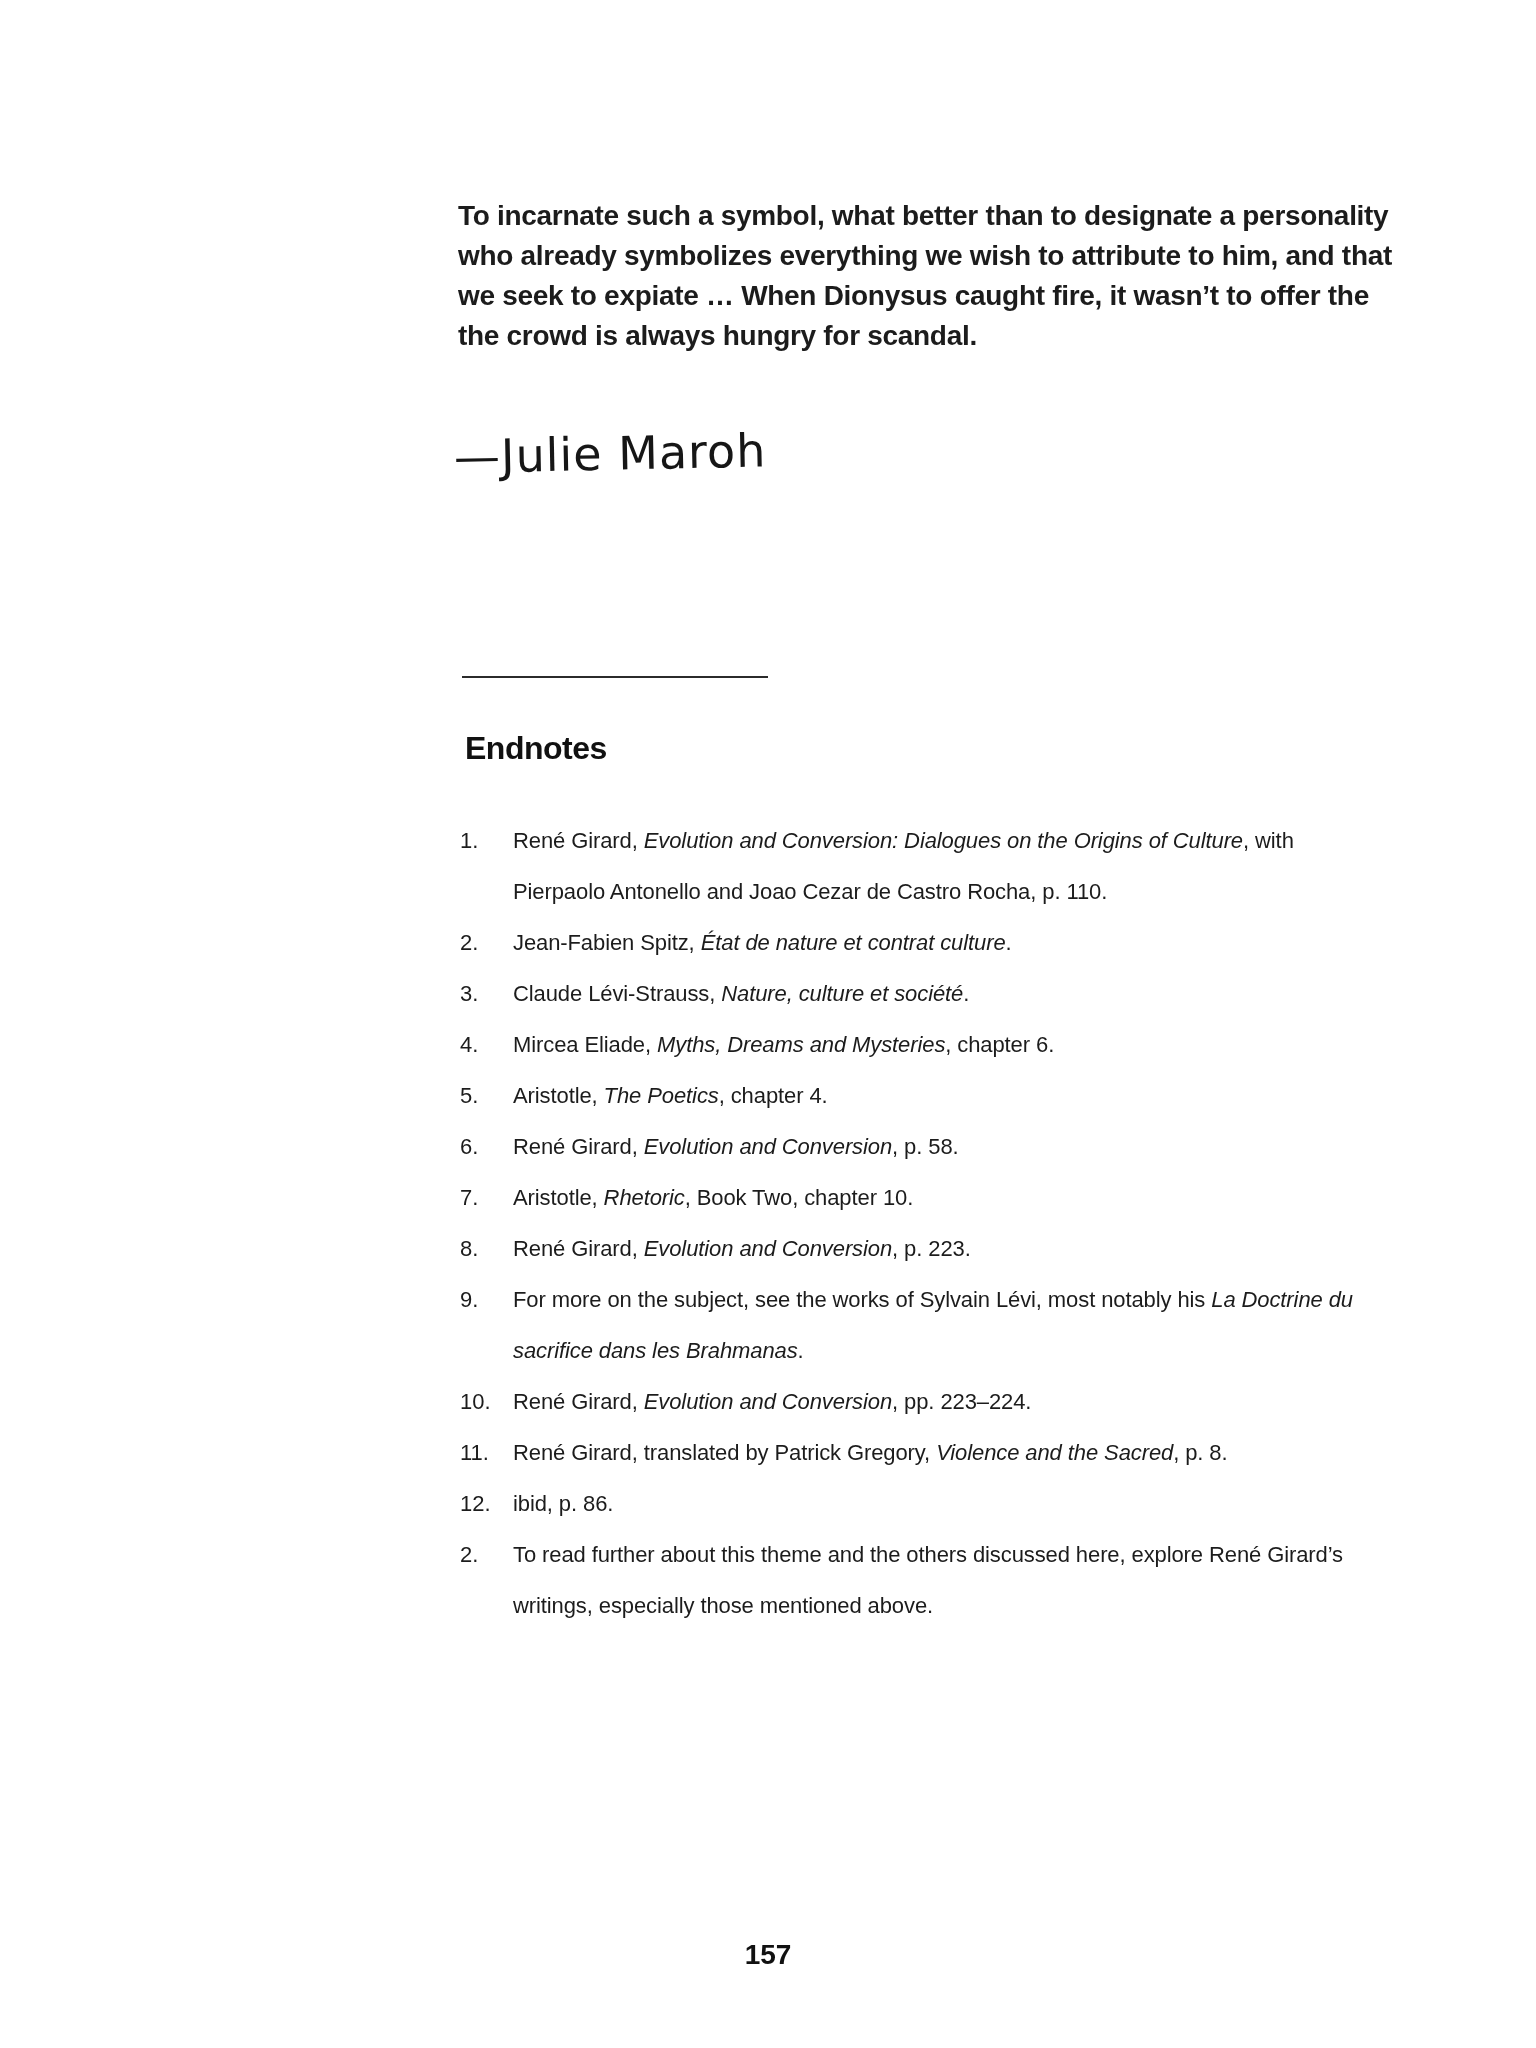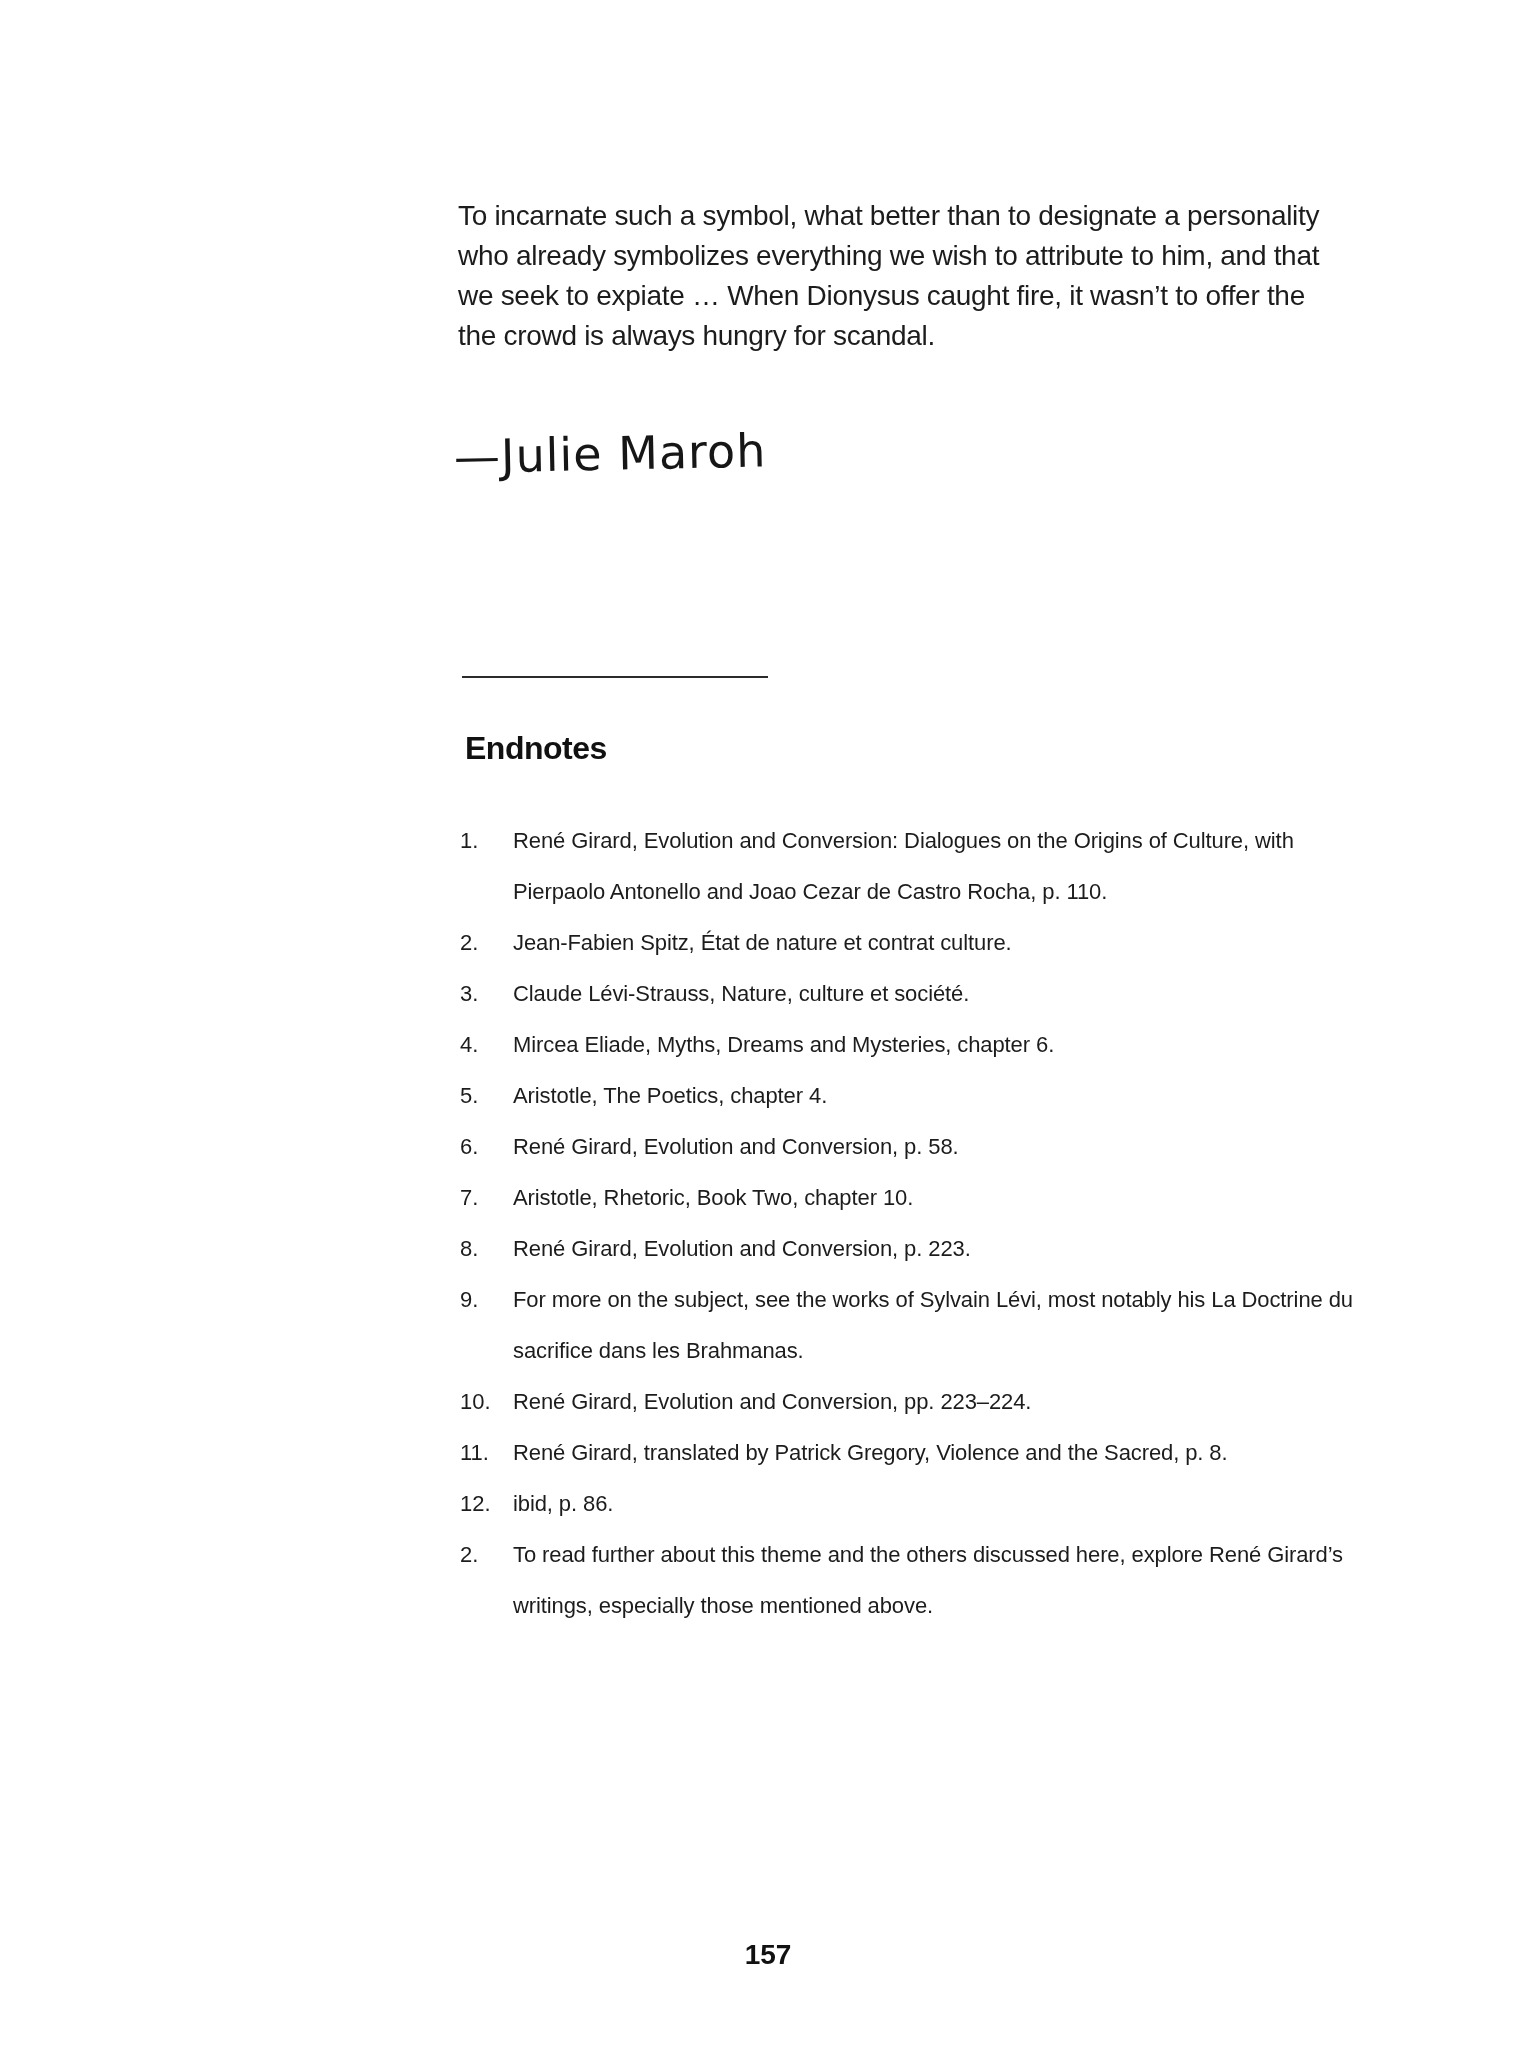--- a/index.html
+++ b/index.html
@@ -13,20 +13,21 @@
     font-family: "Liberation Sans", sans-serif;
     color: #1c1c1c;
   }
 
   
   .quote {
     position: absolute;
     left: 458px;
     top: 196px;
     width: 960px;
+    font-weight: bold;
   }
   .quote-line {
     display: block;
     white-space: nowrap;
     font-size: 28px;
     line-height: 40px;
     letter-spacing: -0.3px;
     color: #1c1c1c;
   }
 
@@ -87,21 +88,21 @@
     color: #1c1c1c;
   }
   .nline {
     display: block;
     white-space: nowrap;
     font-size: 22px;
     line-height: 51px;
     letter-spacing: -0.1px;
     color: #1c1c1c;
   }
-  .nline .it { }
+  .nline .it { font-style: italic; }
 
   
   .pagenum {
     position: absolute;
     left: 0;
     top: 1938px;
     width: 100%;
     text-align: center;
     font-size: 28px;
     font-weight: 700;

